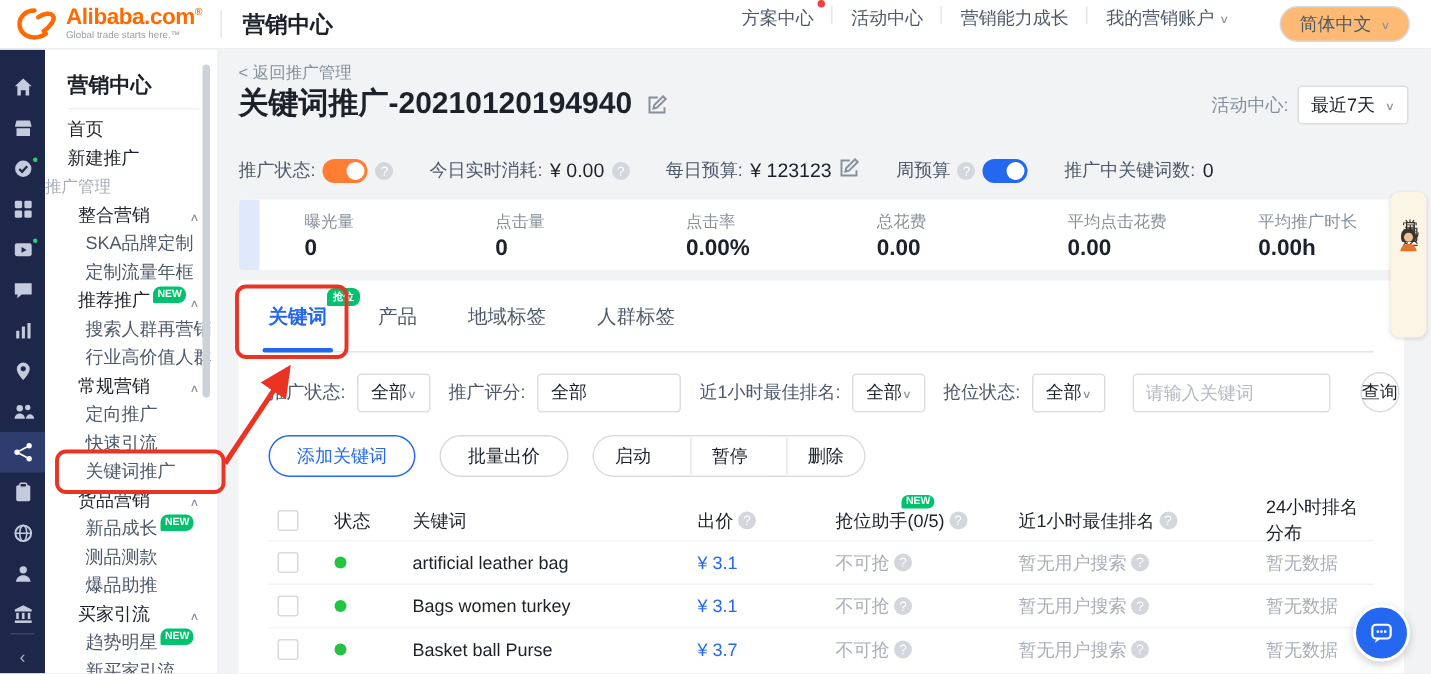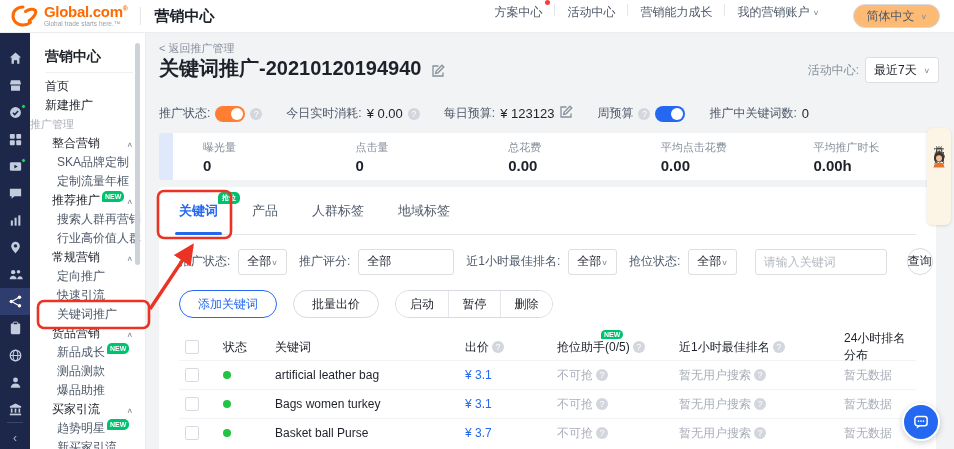--- a/index.html
+++ b/index.html
@@ -90,21 +90,21 @@
   .f-input { width:96px; background:#fff; border:1px solid #dcdee2; border-radius:3px; height:26px; padding:0 8px; font-size:12px; color:#1d2129; font-family:inherit; }
   .kw-input { width:132px; margin-left:10px; color:#b91c1c; }
   .kw-input::placeholder { color:#b4b9c2; }
   .search-btn { margin-left:12px; width:62px; height:27px; border-radius:14px; border:1px solid #d7dae0; background:#fff; font-size:12px; color:#1d2129; cursor:pointer; font-family:inherit; }
 
   .btn-row { margin-top:15px; display:flex; align-items:center; gap:16px; }
   .pill-btn { height:28px; border-radius:14px; background:#fff; border:1px solid #d7dae0; font-size:12px; color:#1d2129; padding:0 18px; cursor:pointer; font-family:inherit; }
   .pill-btn.primary { border-color:#2468f2; color:#2468f2; font-weight:500; }
   .btn-group { display:flex; border:1px solid #d7dae0; border-radius:14px; overflow:hidden; height:28px; background:#fff; }
   .btn-group button { border:none; background:#fff; width:52px; font-size:12px; color:#1d2129; cursor:pointer; font-family:inherit; }
-  .btn-group button + button { border-left:1px solid #e5e6eb; }
+  .btn-group button + button { border-left:1px solid #e5e6eb;margin-left:12px; }
 
   .table { margin-top:12px; }
   .trow { display:grid; grid-template-columns:34px 52px 190px 92px 122px 165px 1fr; align-items:center; }
   .thead { height:30px; font-size:12px; color:#1d2129; font-weight:500; }
   .tbody-row { height:29px; border-top:1px solid #f2f3f5; font-size:12px; }
   .cell { display:flex; align-items:center; gap:3px; }
   .cell.pad { padding-left:10px; }
   .checkbox { width:14px; height:14px; border:1px solid #d7dae0; border-radius:2px; background:#fff; margin-left:6px; cursor:pointer; }
   .col-head { position:relative; }
   .head-new { position:absolute; top:-9px; left:54px; background:#00c16e; color:#fff; font-size:7px; font-weight:bold; padding:1px 3px; border-radius:5px 5px 5px 1px; }
@@ -126,21 +126,21 @@
 
 <div class="screen">
 
   <header class="topbar">
     <div class="logo">
       <svg class="logo-mark" viewBox="0 0 30 24">
         <path d="M13 3C7 3 3 7.2 3 12s4 9 10 9c3 0 5.6-1 7.6-2.6" stroke="#ff6a00" stroke-width="3" fill="none" stroke-linecap="round"></path>
         <path d="M15.5 7.5c3.5-2.6 8.2-3.2 9.8-1 1.7 2.3-1.6 7.2-6.2 10.2" stroke="#ff6a00" stroke-width="3" fill="none" stroke-linecap="round"></path>
       </svg>
       <div class="brand-wrap">
-        <span class="brand"><span>Global.com</span><sup>®</sup></span>
+        <span class="brand"><span>Alibaba.com</span><sup>®</sup></span>
         <div class="tagline">Global trade starts here.™</div>
       </div>
     </div>
     <div class="topbar-divider"></div>
     <div class="app-title">营销中心</div>
     <nav class="topbar-nav">
       <div class="tnav-item"><span>方案中心</span><span class="red-dot"></span></div>
       <div class="tnav-sep"></div>
       <div class="tnav-item"><span>活动中心</span></div>
       <div class="tnav-sep"></div>
@@ -380,20 +380,24 @@
       <div class="stats-accent"></div>
       <div class="stat">
           <div class="stat-label">曝光量</div>
           <div class="stat-value">0</div>
         </div>
       <div class="stat">
           <div class="stat-label">点击量</div>
           <div class="stat-value">0</div>
         </div>
       <div class="stat">
+          <div class="stat-label">点击率</div>
+          <div class="stat-value">0.00%</div>
+        </div>
+      <div class="stat">
           <div class="stat-label">总花费</div>
           <div class="stat-value">0.00</div>
         </div>
       <div class="stat">
           <div class="stat-label">平均点击花费</div>
           <div class="stat-value">0.00</div>
         </div>
       <div class="stat">
           <div class="stat-label">平均推广时长</div>
           <div class="stat-value">0.00h</div>
@@ -403,24 +407,24 @@
     <div class="main-card">
       <div class="tabs-row">
         <div class="tab active">
             <span>关键词</span>
             <span class="tab-badge">抢位</span>
           </div>
         <div class="tab">
             <span>产品</span>
           </div>
         <div class="tab">
+            <span>地域标签</span>
+          </div>
+        <div class="tab">
             <span>人群标签</span>
-          </div>
-        <div class="tab">
-            <span>地域标签</span>
           </div>
       </div>
 
       <div class="filter-row">
         <span class="f-label">推广状态:</span>
         <div class="select-box f-select">
             <span>全部</span>
             <span class="chev"></span>
           </div>
         <span class="f-label">推广评分:</span>

